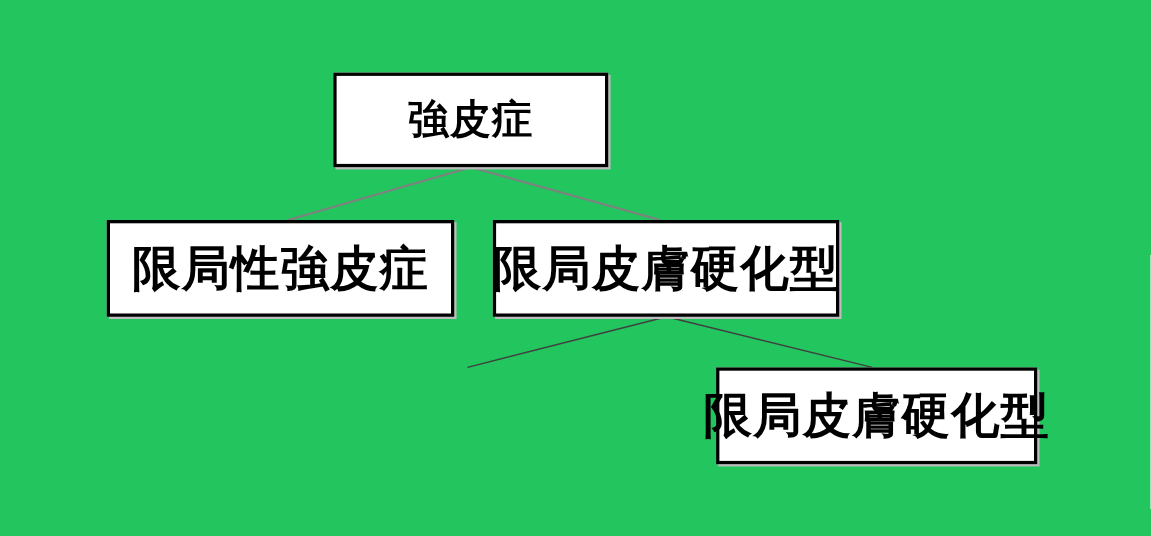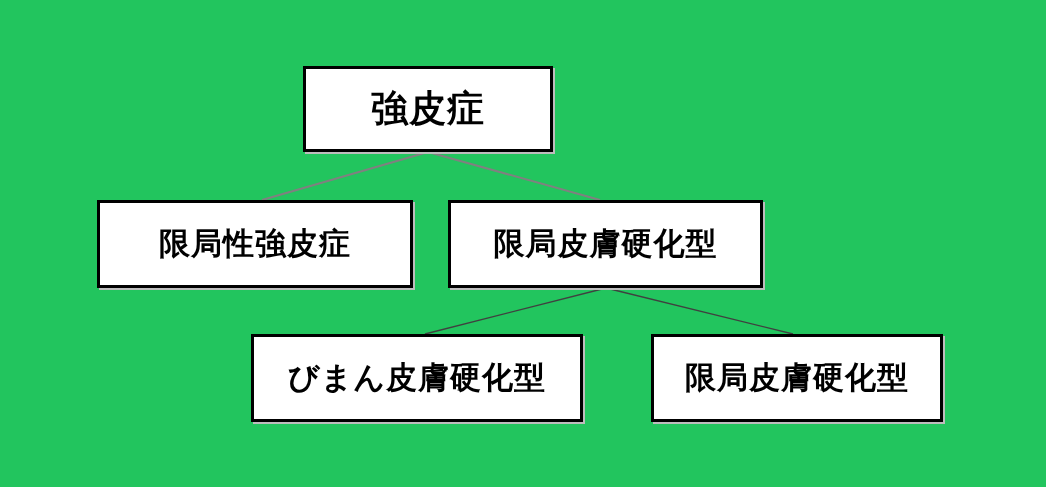--- a/index.html
+++ b/index.html
@@ -25,21 +25,21 @@
   .node {
     position: absolute;
     box-sizing: border-box;
     background: #ffffff;
     border: 3px solid #000000;
     box-shadow: 2px 2px 0 #bdbdbd;
     display: flex;
     align-items: center;
     justify-content: center;
     font-weight: bold;
-    font-size: 31px;
+    font-size: 44px;
     color: #000000;
     letter-spacing: 1px;
     white-space: nowrap;
   }
   .node-root     { left: 303px; top:  66px; width: 250px; height: 86px; font-size: 37px; }
   .node-l2-left  { left:  97px; top: 200px; width: 316px; height: 88px; }
   .node-l2-right { left: 448px; top: 200px; width: 315px; height: 88px; }
   .node-l3-left  { left: 251px; top: 334px; width: 332px; height: 88px; }
   .node-l3-right { left: 651px; top: 334px; width: 292px; height: 88px; }
 </style>
@@ -60,21 +60,18 @@
   </div>
 
   <div class="node node-l2-left">
     <span>限局性強皮症</span>
   </div>
 
   <div class="node node-l2-right">
     <span>限局皮膚硬化型</span>
   </div>
 
-  <div class="node node-l3-left">
-    <span>びまん皮膚硬化型</span>
-  </div>
 
   <div class="node node-l3-right">
     <span>限局皮膚硬化型</span>
   </div>
 
 </div>
 
 </body></html>

